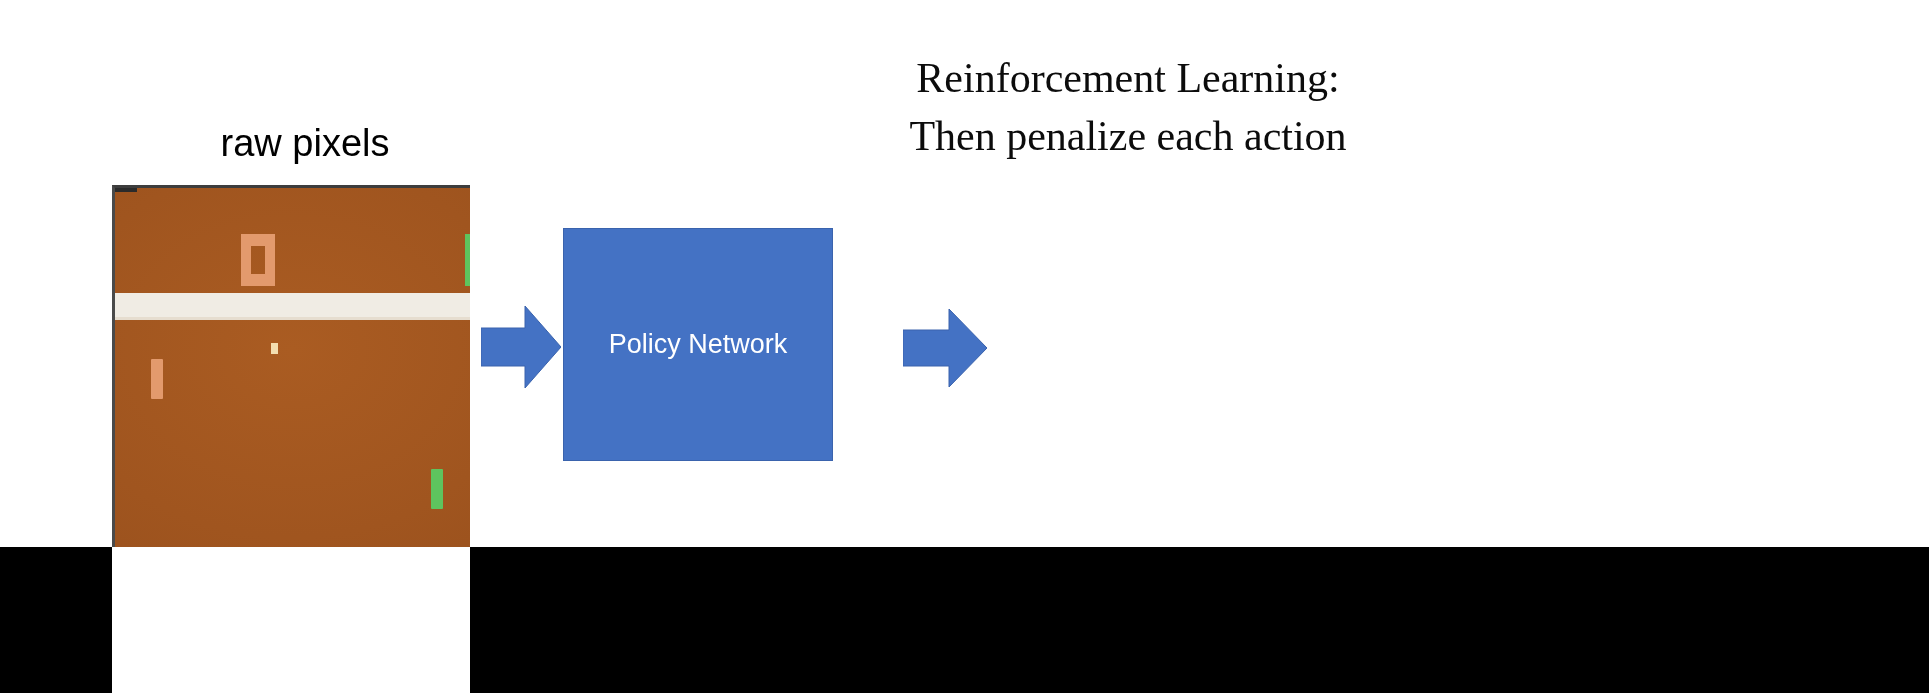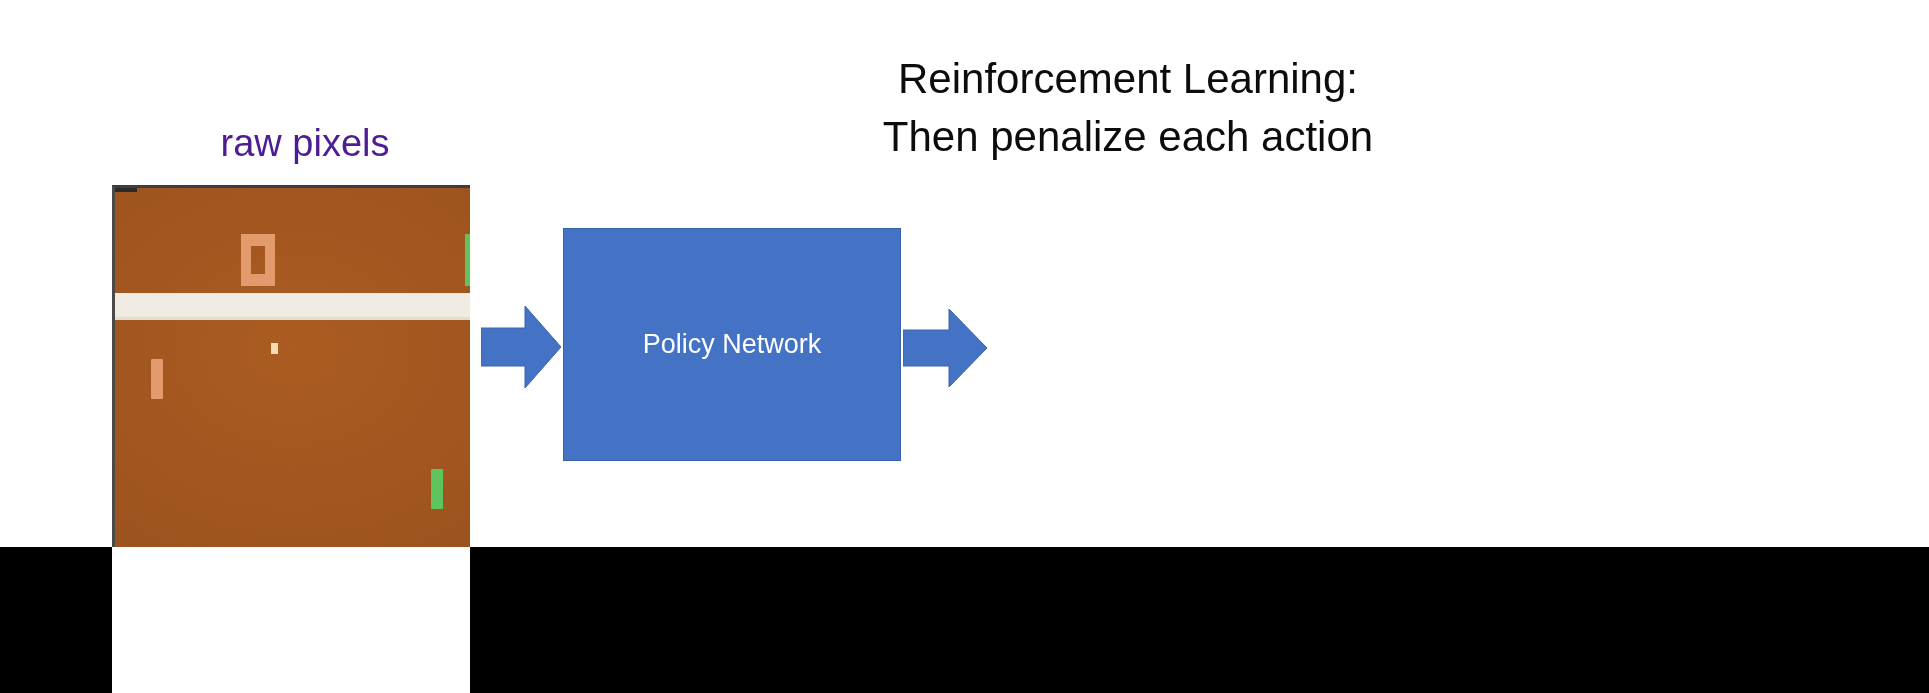--- a/index.html
+++ b/index.html
@@ -26,21 +26,21 @@
 
   
   #raw-pixels-label {
     position: absolute;
     left: 112px;
     top: 122px;
     width: 386px;
     text-align: center;
     font-family: "Liberation Sans", sans-serif;
     font-size: 38px;
-    color: #4c1d95;
+    color: #000000;
     letter-spacing: 0px;
     white-space: nowrap;
   }
 
   
   #game-screen {
     position: absolute;
     left: 112px;
     top: 185px;
     width: 358px;
@@ -129,21 +129,21 @@
   }
   .arrow svg { display: block; }
   #arrow-input  { left: 481px; top: 306px; width: 80px; height: 82px; }
   #arrow-output { left: 903px; top: 309px; width: 84px; height: 78px; }
 
   
   #policy-network-box {
     position: absolute;
     left: 563px;
     top: 228px;
-    width: 338px;
+    width: 270px;
     height: 233px;
     background: #4472c4;
     border: 1px solid #3a63ad;
     box-sizing: border-box;
   }
   #policy-network-label {
     position: absolute;
     left: 0;
     top: 0;
     width: 100%;
@@ -169,21 +169,21 @@
   }
 
   
   #heading-block {
     position: absolute;
     left: 628px;
     top: 50px;
     width: 1000px;
     text-align: center;
     color: #0c0c0c;
-    font-family: Liberation Sans, sans-serif;
+    font-family: Liberation Serif, serif;
     font-size: 42px;
     line-height: 1.38;
     white-space: nowrap;
   }
   #heading-block .hline { display: block; }
   #heading-line-2 { letter-spacing: -0.2px; }
 </style>
 </head>
 <body>
 

